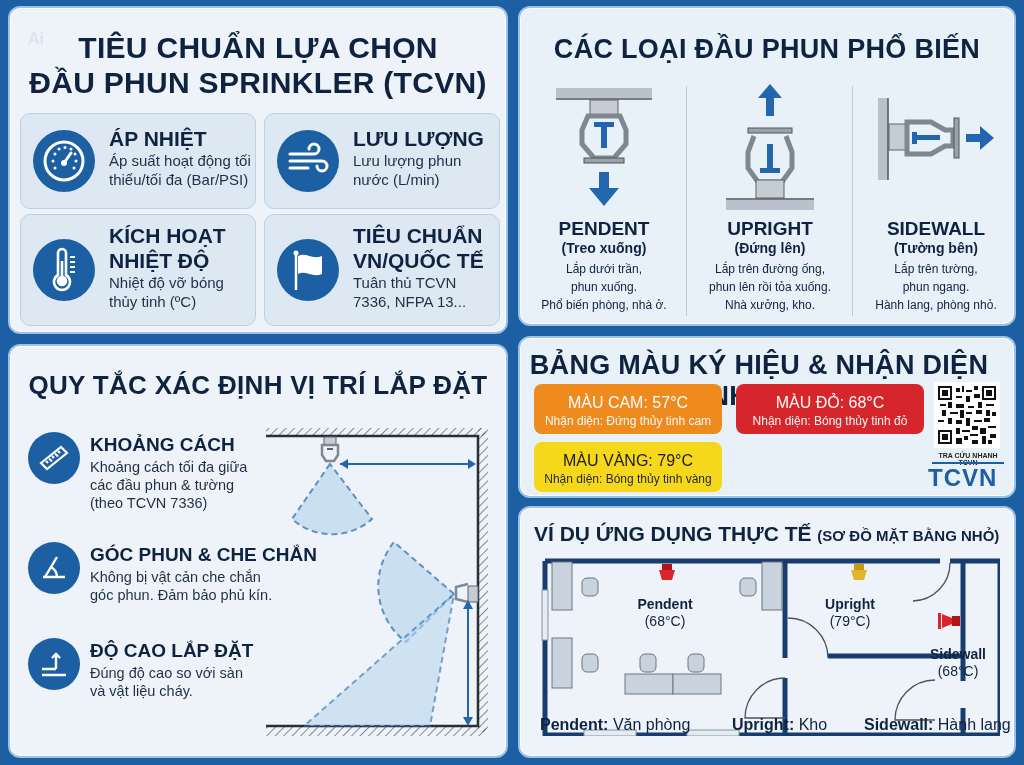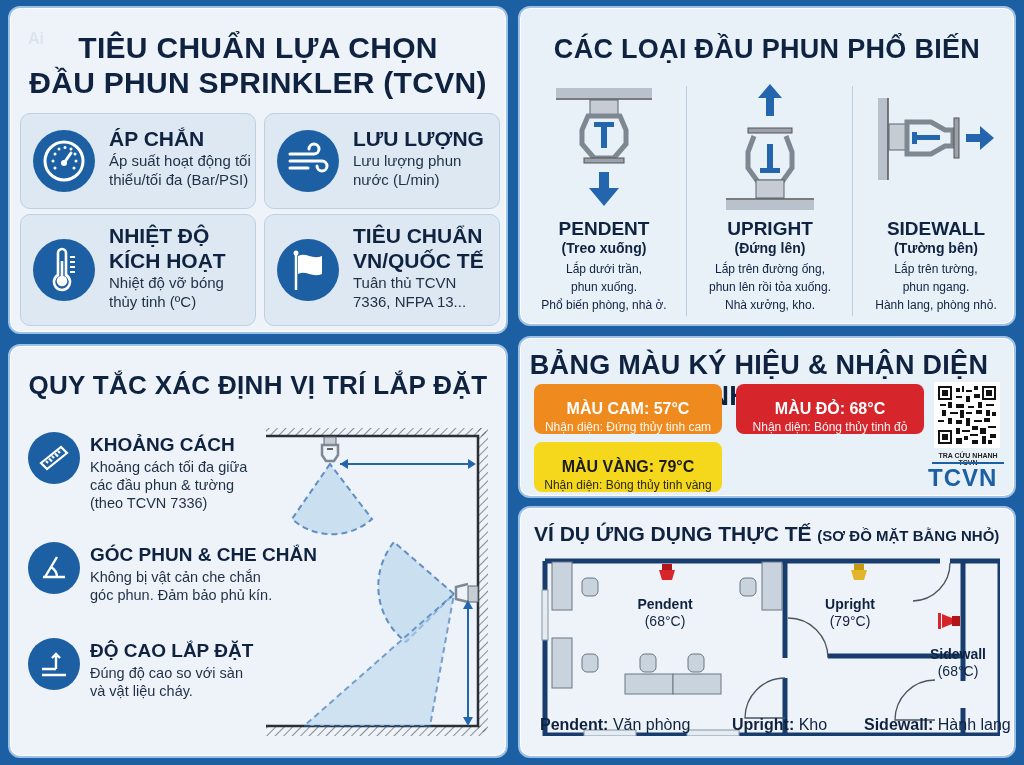--- a/index.html
+++ b/index.html
@@ -24,21 +24,21 @@
 .vdiv{position:absolute;top:78px;width:1px;height:230px;background:#b9cde0}
 #p3{left:8px;top:344px;width:500px;height:414px;background:#eef3f9}
 #p3 .title{position:absolute;left:0;right:0;top:24px;font-size:26px}
 .rule{position:absolute;left:18px;width:240px}
 .rule .ic{position:absolute;left:0;top:0;width:52px;height:52px;border-radius:50%;background:#1d5fa3;display:flex;align-items:center;justify-content:center}
 .rule .t{position:absolute;left:62px;top:2px;font-weight:700;font-size:19px;white-space:nowrap}
 .rule .d{position:absolute;left:62px;top:26px;font-size:14.5px;line-height:18px;white-space:nowrap;color:#1f2f45}
 #p4{left:518px;top:336px;width:498px;height:162px}
 #p4 .title{position:absolute;left:0;right:0;top:12px;font-size:27px;padding-right:16px}
 .sw{position:absolute;width:188px;height:50px;border-radius:8px;text-align:center;color:#fff}
-.sw .a{font-weight:700;font-size:16px;margin-top:16px}
+.sw .a{font-weight:400;font-size:16px;margin-top:10px}
 .sw .b{font-size:12px;margin-top:2px;opacity:.95}
 #p5{left:518px;top:506px;width:498px;height:252px;background:#eef3f9}
 #p5 .title{position:absolute;left:14px;top:14px;font-size:21px;font-weight:700;white-space:nowrap}
 #p5 .title small{font-size:15px}
 .plab{position:absolute;font-size:14px;text-align:center;line-height:17px;color:#0f2340}
 .plab b{display:block;font-weight:700}
 .legend{position:absolute;top:208px;font-size:16px;white-space:nowrap}
 .legend b{font-weight:700}
 </style>
 </head>
@@ -64,21 +64,21 @@
             <circle cx="34" cy="16" r="1.5"></circle>
             <circle cx="35" cy="23" r="1.5"></circle>
             <circle cx="14" cy="30" r="1.5"></circle>
             <circle cx="33" cy="30" r="1.5"></circle>
           </g>
           <line x1="23" y1="25" x2="30" y2="15" stroke="#fff" stroke-width="3" stroke-linecap="round"></line>
           <circle cx="23" cy="25" r="3" fill="#fff"></circle>
         </svg>
     </div>
     <div class="tx" style="top:12px">
-      <div class="t">ÁP CHẮN</div>
+      <div class="t">ÁP NHIỆT</div>
       <div class="d">Áp suất hoạt động tối</div>
       <div class="d">thiểu/tối đa (Bar/PSI)</div>
     </div>
   </div>
 
   <div class="card" style="left:254px;top:105px;height:96px">
     <div class="ic">
       <svg width="44" height="40" viewBox="0 0 44 40" fill="none" stroke="#fff" stroke-width="3" stroke-linecap="round">
           <path d="M4 13h24a5 5 0 1 0-5-5"></path>
           <path d="M4 20h32a5 5 0 1 1-5 5"></path>
@@ -95,22 +95,22 @@
   <div class="card" style="left:10px;top:206px;height:112px">
     <div class="ic">
       <svg width="40" height="46" viewBox="0 0 40 46" fill="none" stroke="#fff" stroke-width="2.6">
           <path d="M14 6a4 4 0 0 1 8 0v22a8 8 0 1 1-8 0z"></path>
           <circle cx="18" cy="34" r="4" fill="#fff"></circle>
           <line x1="18" y1="14" x2="18" y2="30"></line>
           <path d="M26 10h5M26 15h5M26 20h5M26 25h5" stroke-width="2"></path>
         </svg>
     </div>
     <div class="tx" style="top:8px">
+      <div class="t">KÍCH HOẠT</div>
       <div class="t">NHIỆT ĐỘ</div>
-      <div class="t">KÍCH HOẠT</div>
       <div class="d">Nhiệt độ vỡ bóng</div>
       <div class="d">thủy tinh (ºC)</div>
     </div>
   </div>
 
   <div class="card" style="left:254px;top:206px;height:112px">
     <div class="ic">
       <svg width="40" height="44" viewBox="0 0 40 44">
           <line x1="8" y1="6" x2="8" y2="42" stroke="#fff" stroke-width="2.5"></line>
           <circle cx="8" cy="5" r="2.5" fill="#fff"></circle>

